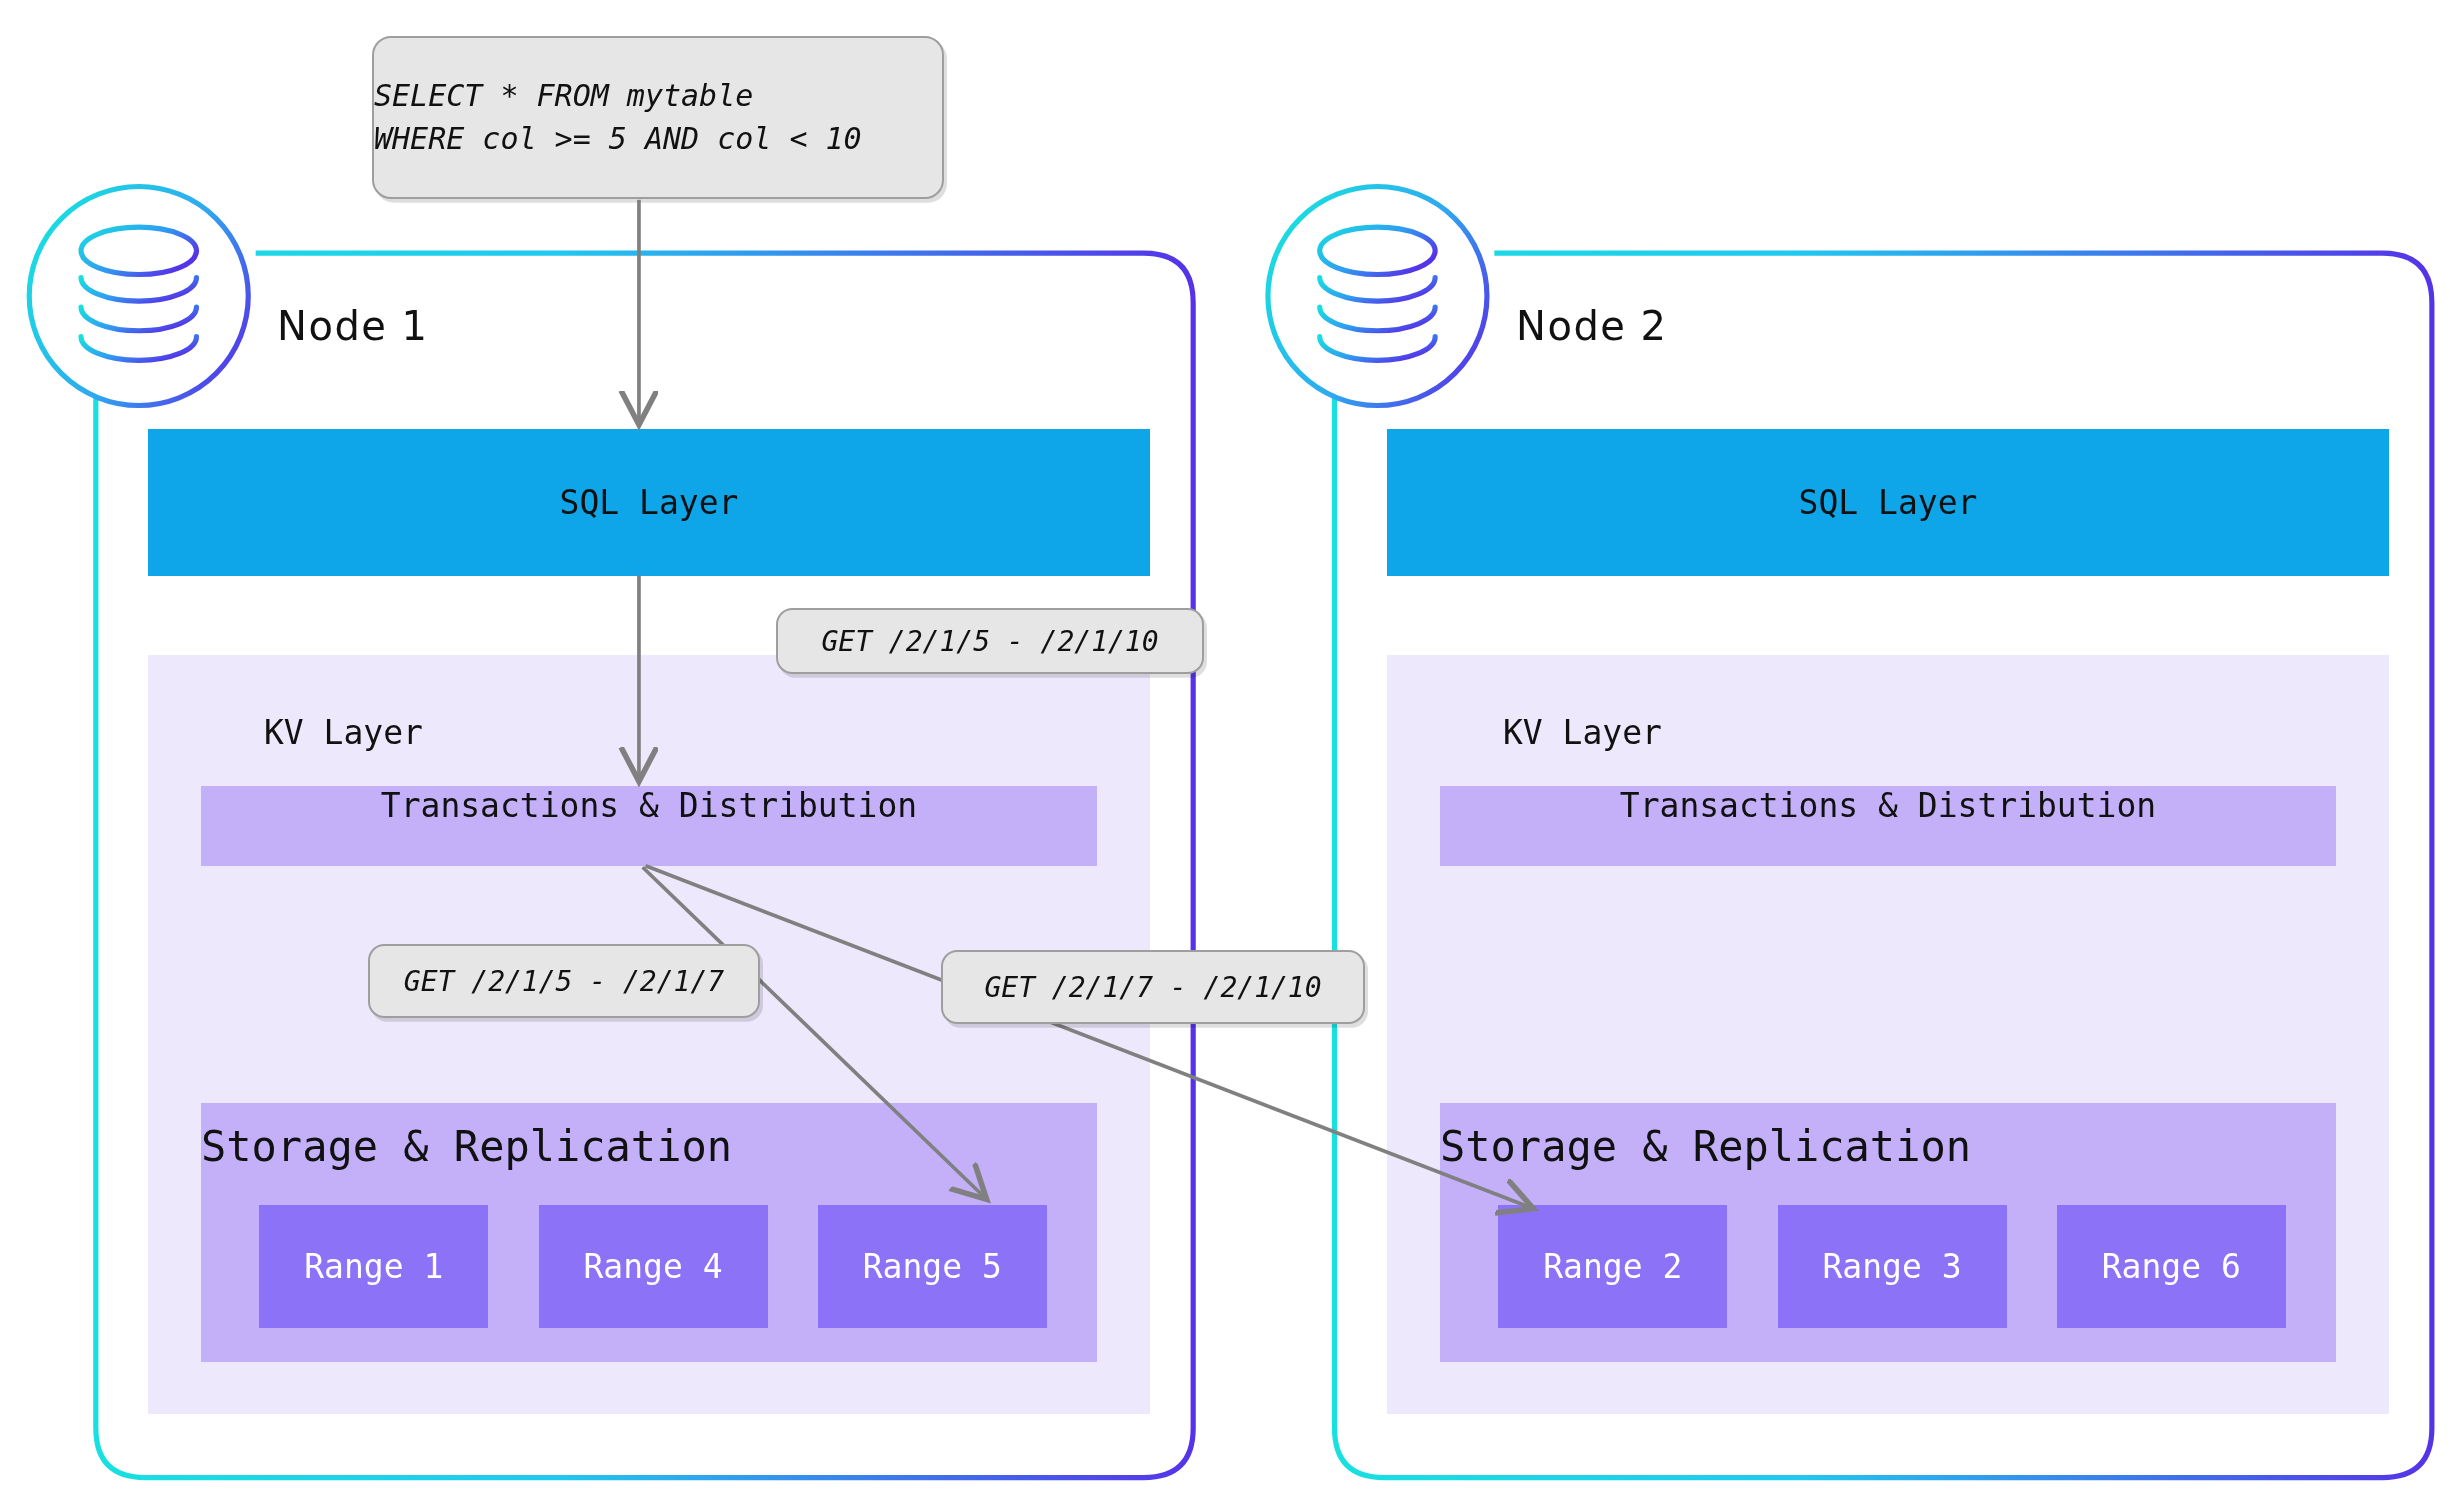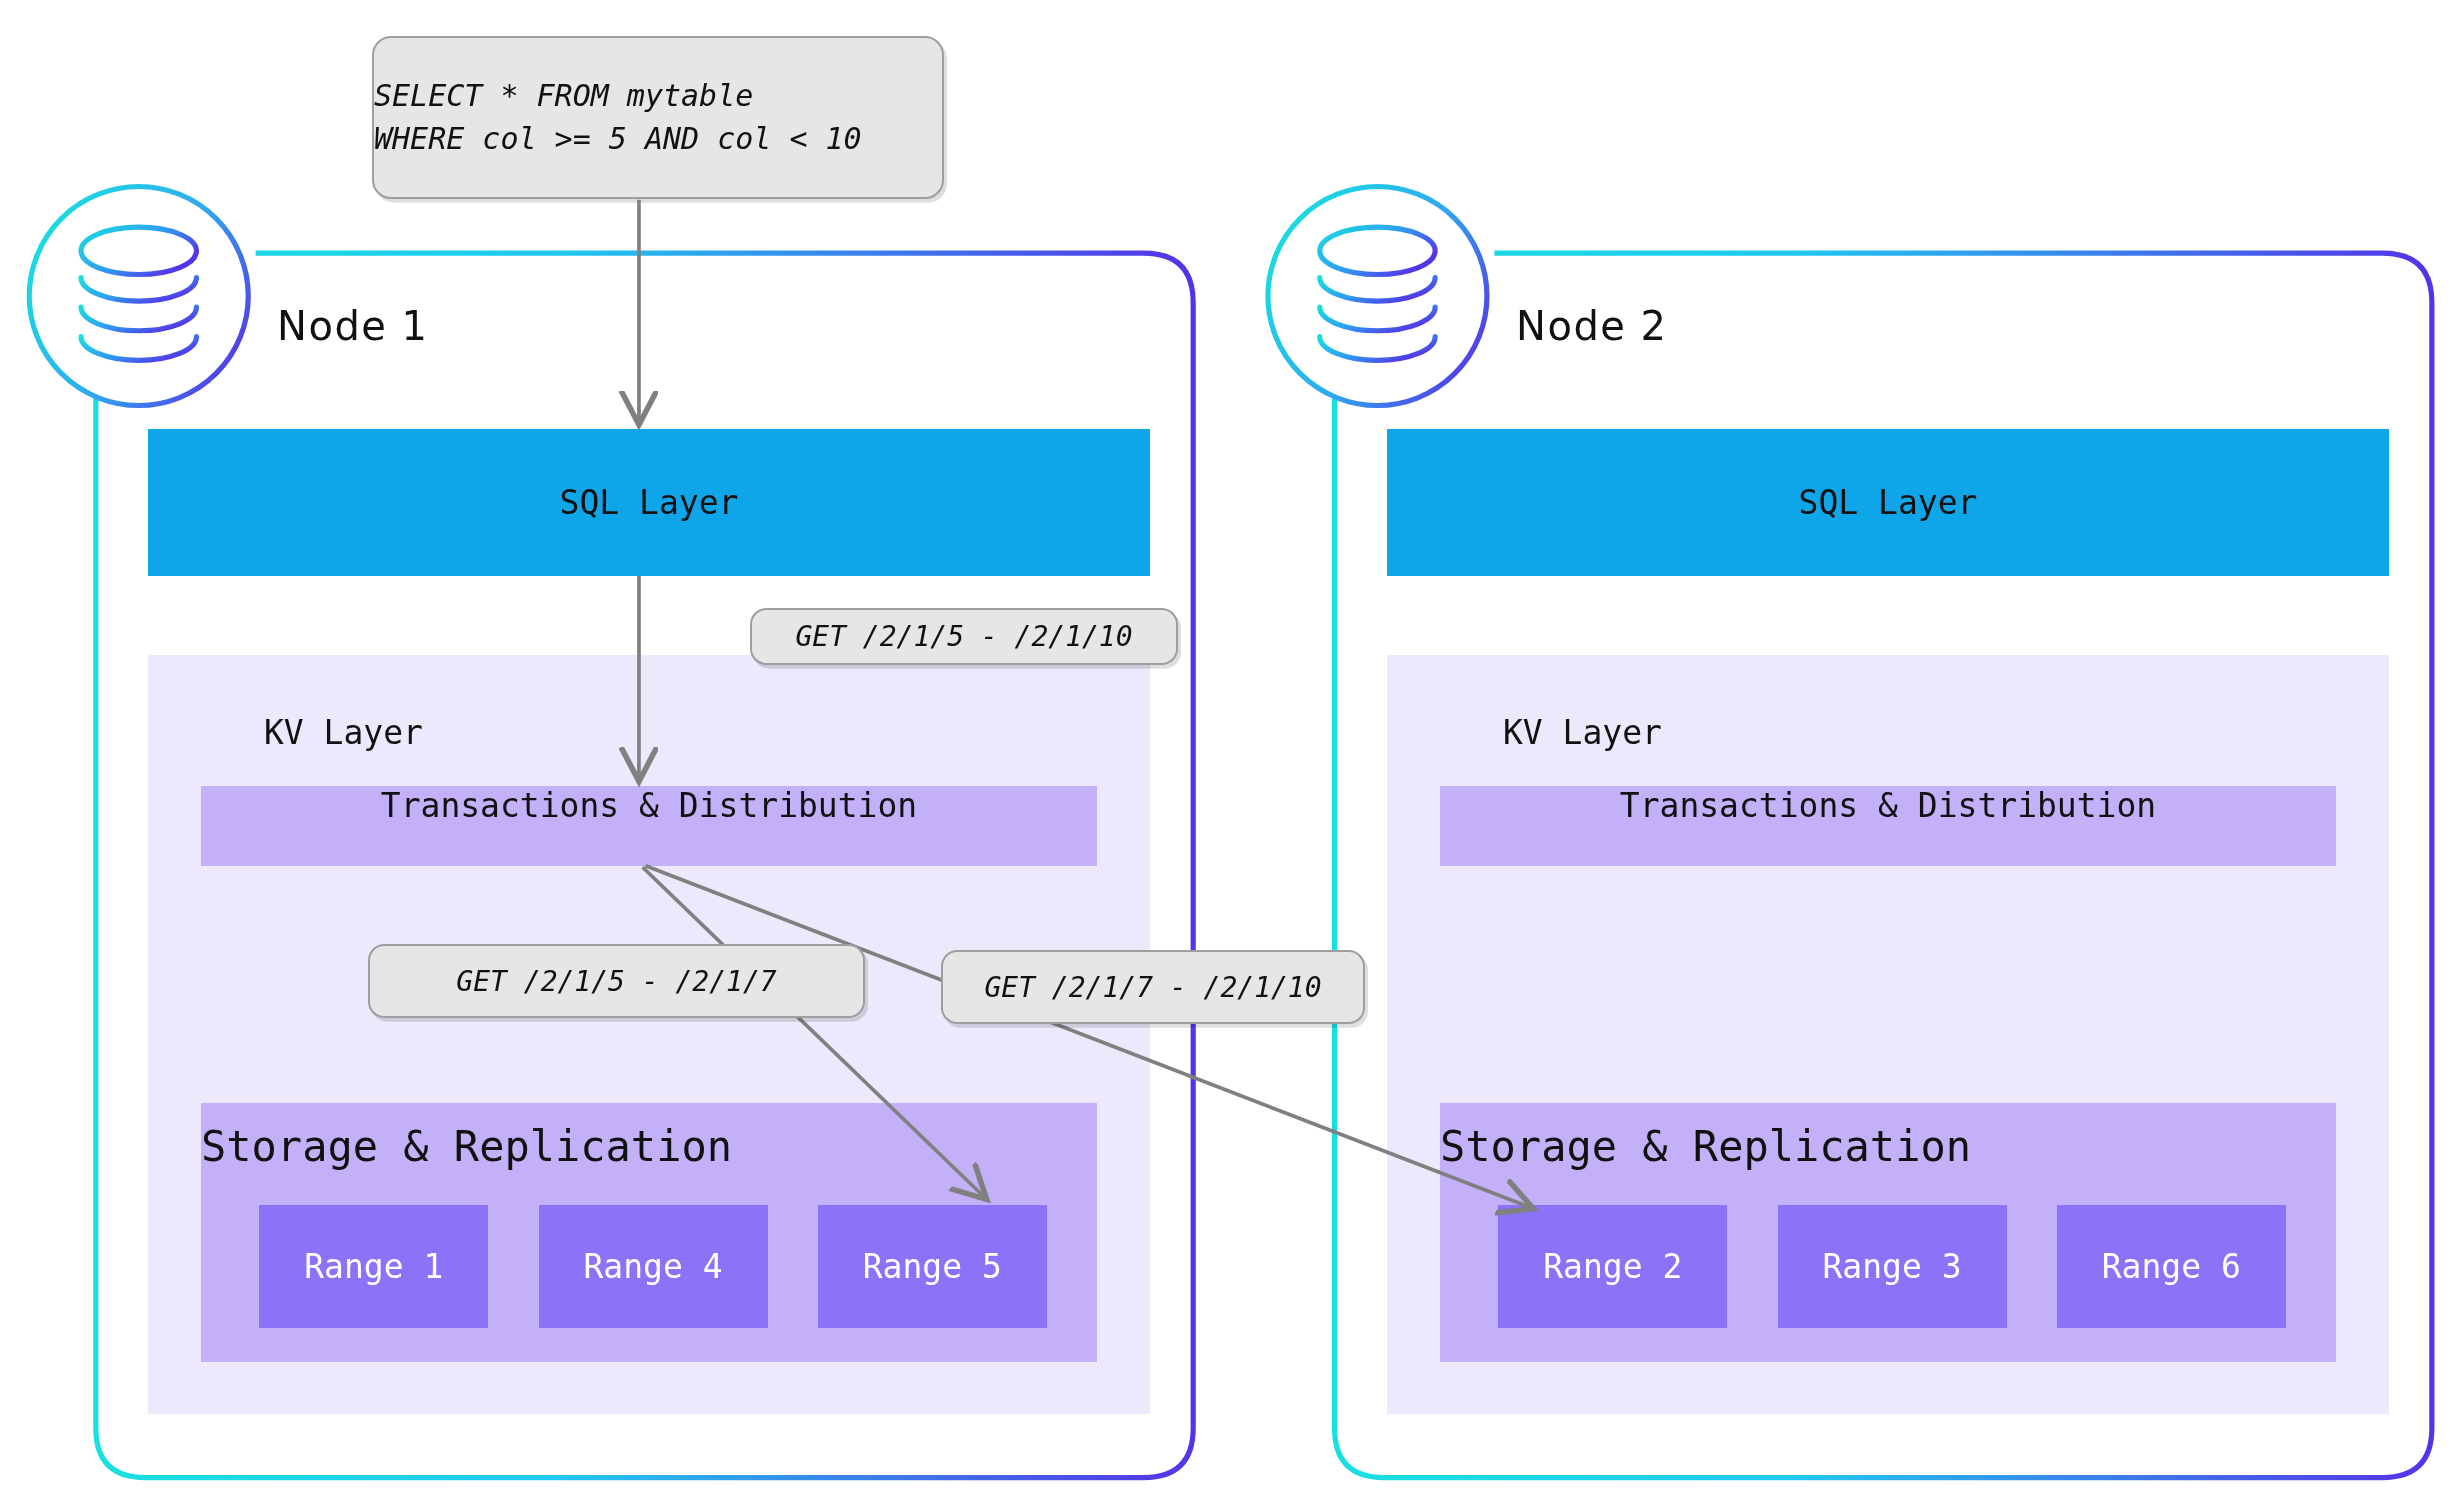--- a/index.html
+++ b/index.html
@@ -181,22 +181,22 @@
     align-items: center;
     justify-content: center;
     font-family: "DejaVu Sans Mono", monospace;
     font-style: italic;
     font-size: 28px;
     color: #111111;
     white-space: nowrap;
     box-shadow: 3px 3.7px 0 rgba(0,0,0,0.13);
     z-index: 8;
   }
-  #get-full   { left: 750px; top: 608px;  width: 428px; height: 57px; }
-  #get-left   { left: 368px;  top: 944px; width: 497px; height: 74px; }
+  #get-full   { left: 776px; top: 608px;  width: 428px; height: 66px; }
+  #get-left   { left: 368px;  top: 944px; width: 392px; height: 74px; }
   #get-right  { left: 941px; top: 950px; width: 424px; height: 74px; }
 </style>
 </head>
 <body>
 
 <div id="stage">
 
   <div class="sql-box">
     <div class="sql-line">SELECT * FROM mytable</div>
     <div class="sql-line">WHERE col &gt;= 5 AND col &lt; 10</div>

